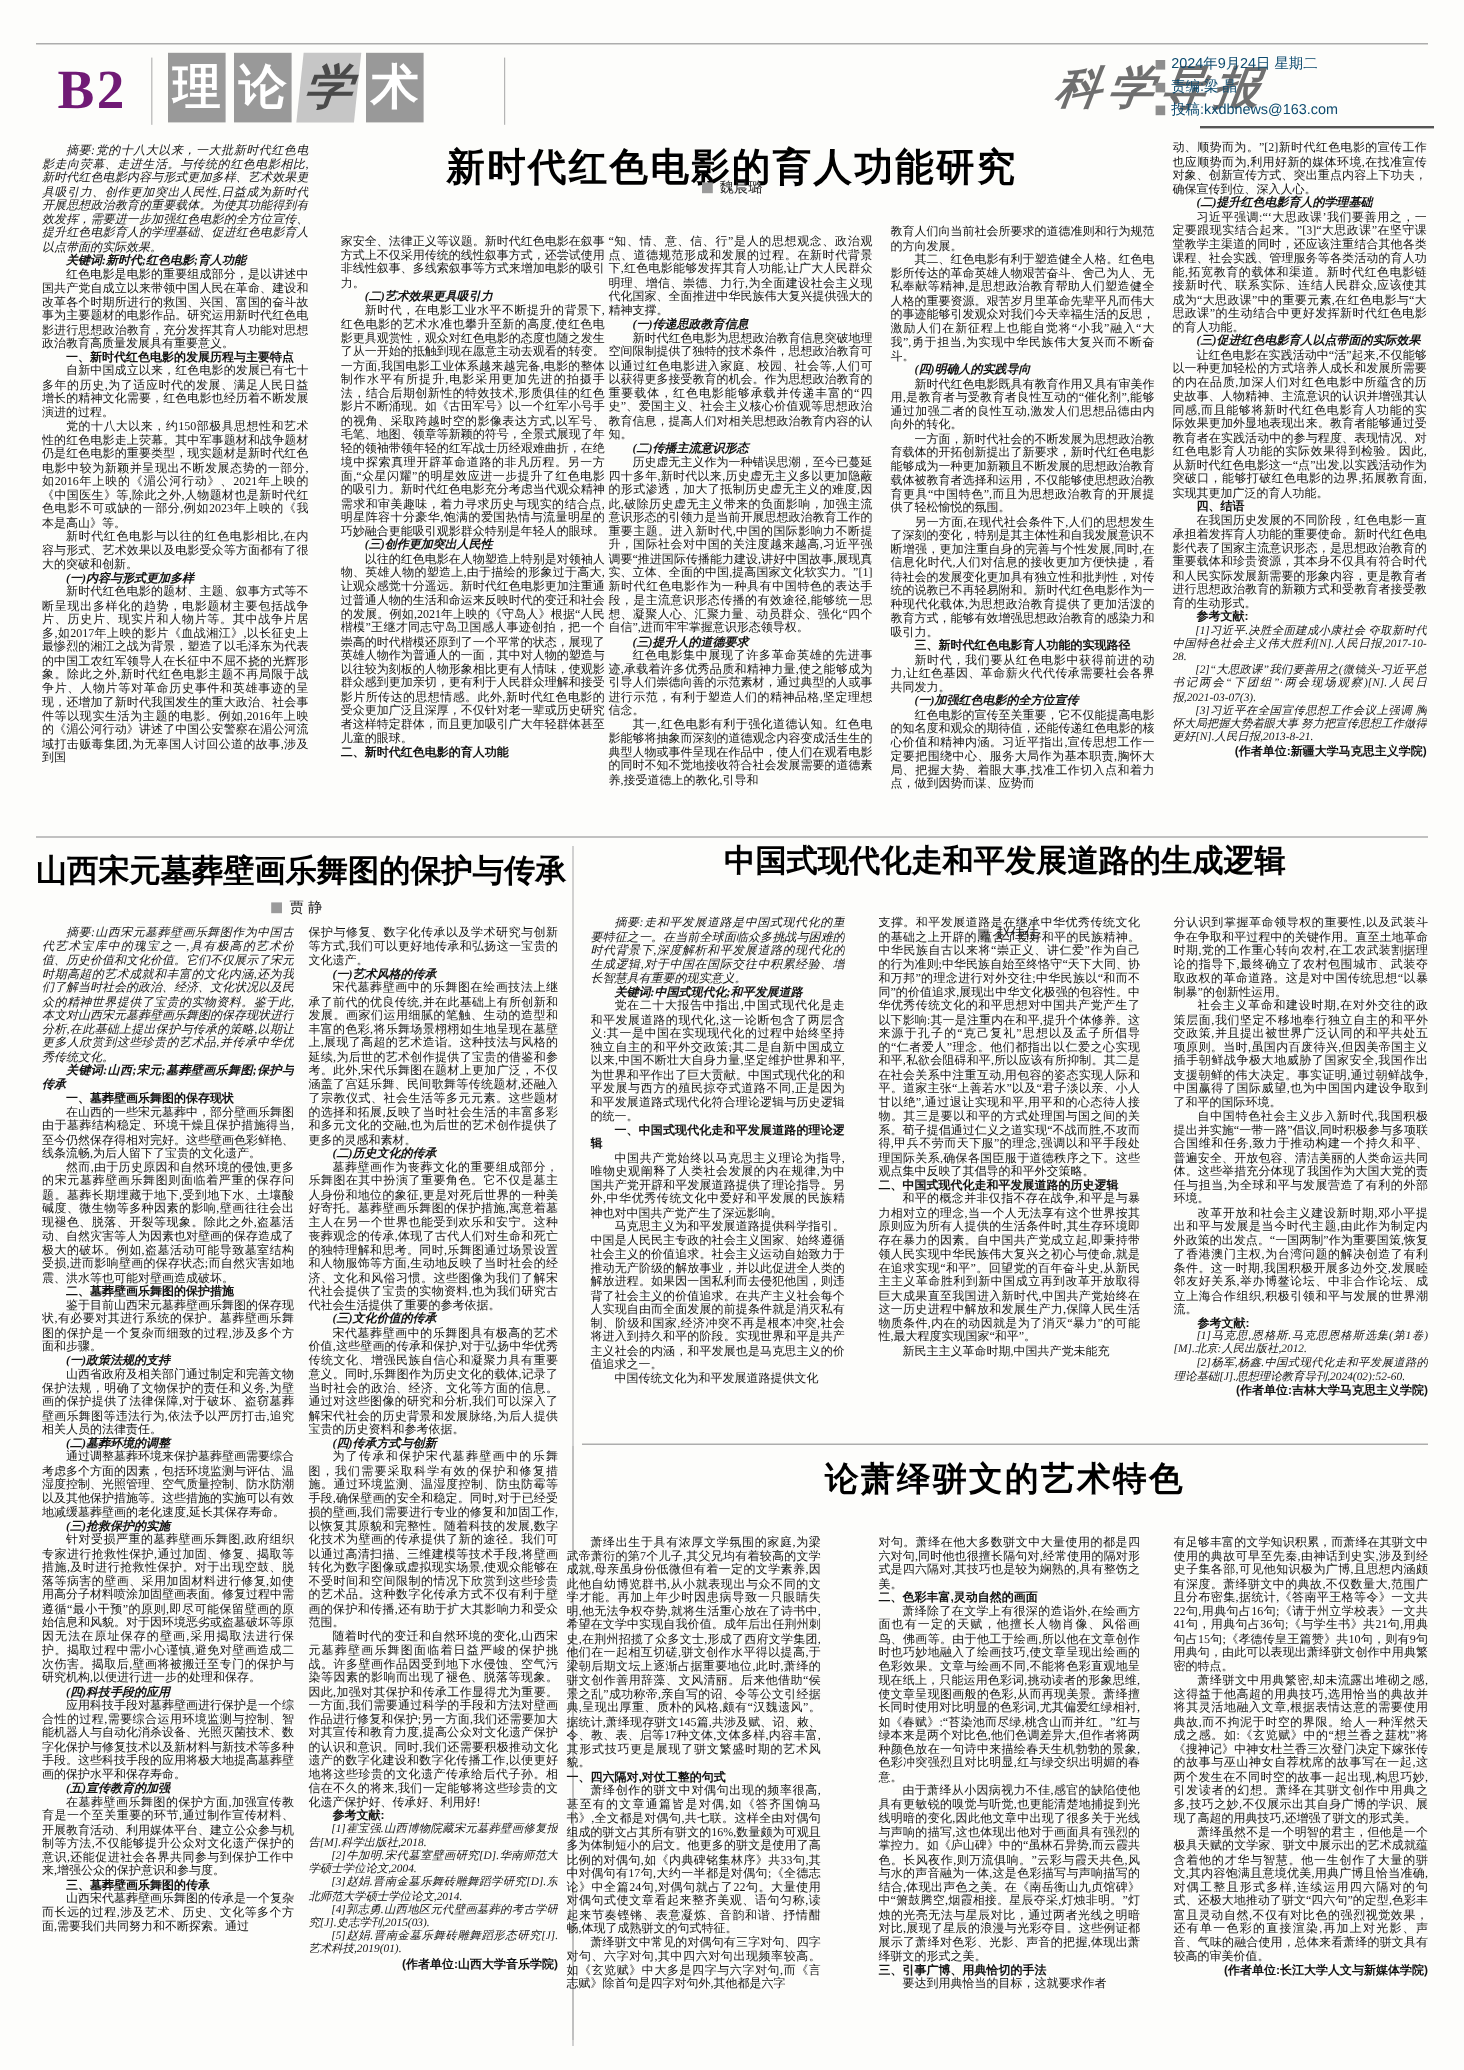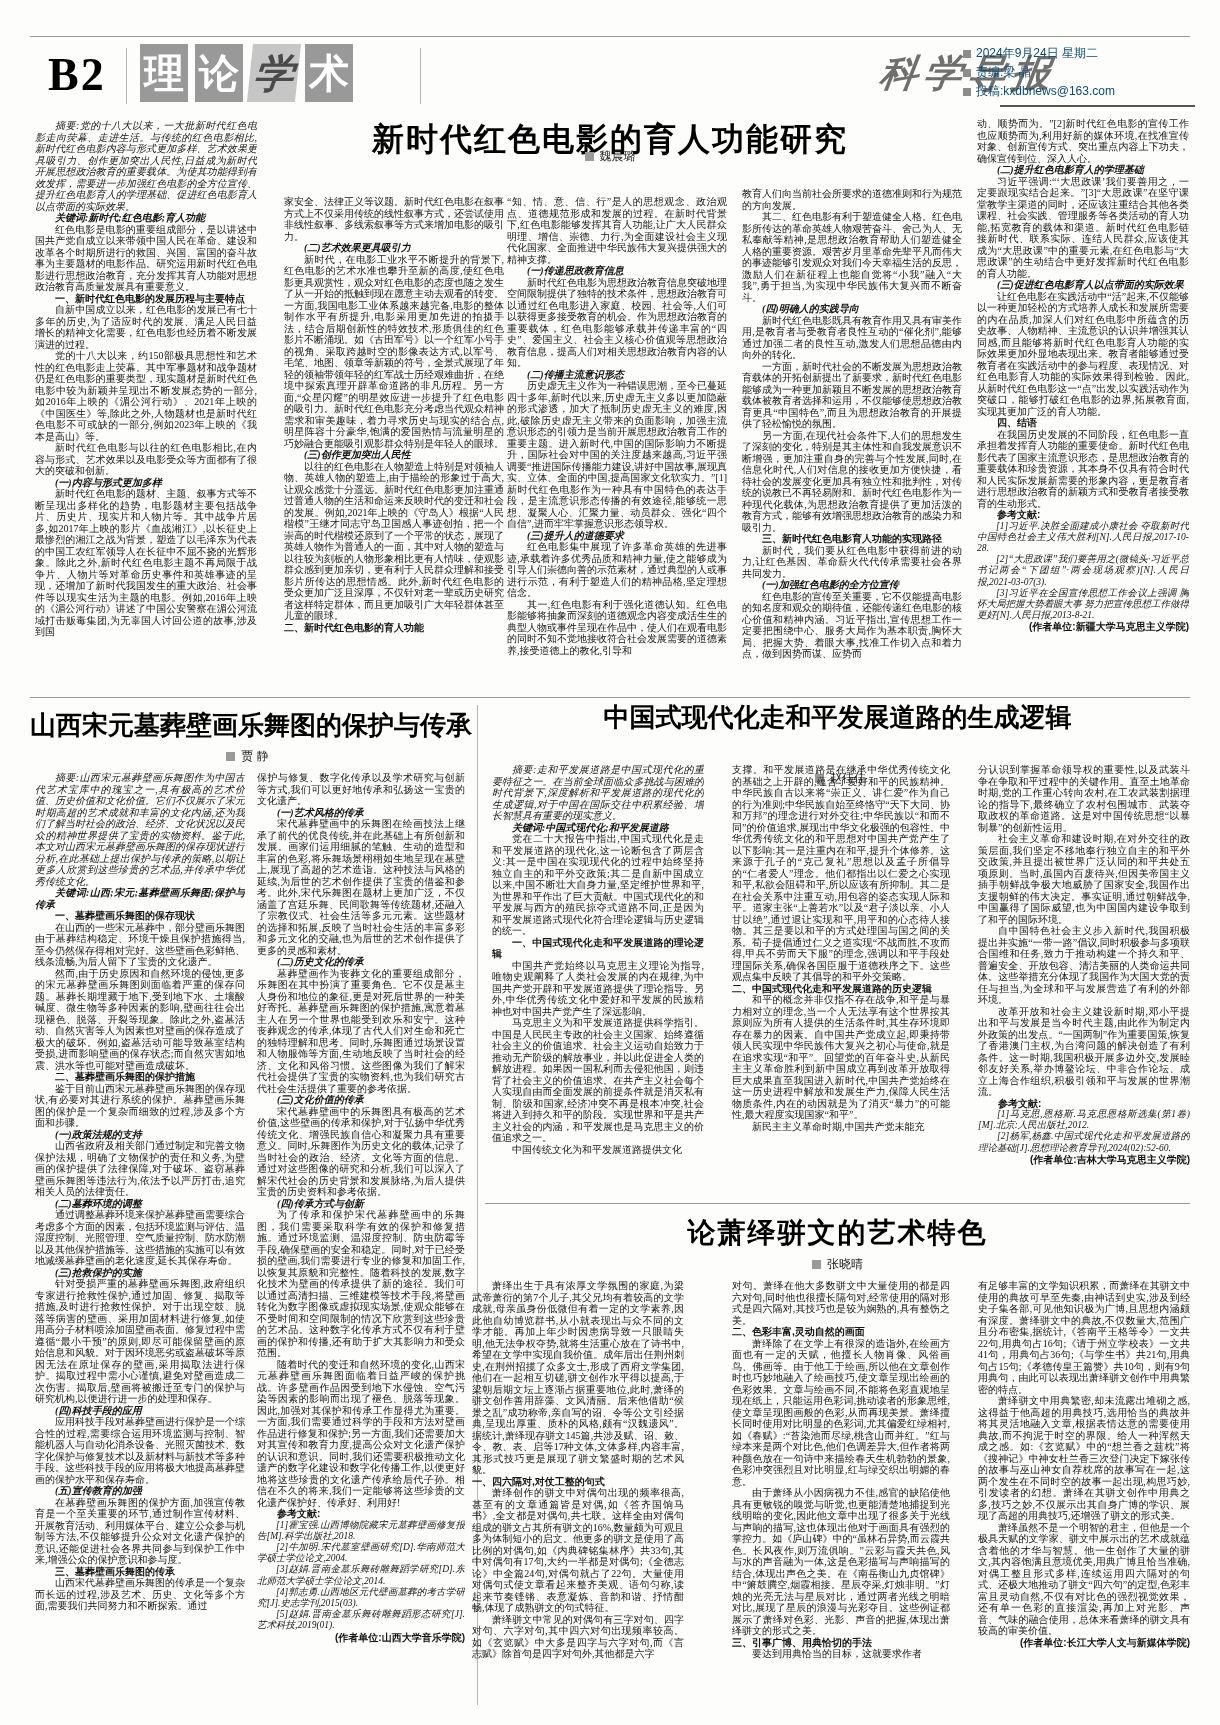--- a/index.html
+++ b/index.html
@@ -1,21 +1,21 @@
 <!DOCTYPE html>
 <html><head>
 <meta charset="utf-8">
 <style>
   html,body{margin:0;padding:0;background:#e8e8e4;}
   .page{position:relative;width:1220px;height:1725px;background:#fdfdfb;margin:0 auto;overflow:hidden;
         font-family:"Liberation Serif",serif;color:#161616;}
   .hr{position:absolute;height:1px;background:#9a9a9a;}
   .vr{position:absolute;width:1px;background:#b5b5b5;}
   
-  .edition{position:absolute;left:48px;top:48px;font:bold 46px "Liberation Serif",serif;color:#000000;letter-spacing:2px;}
+  .edition{position:absolute;left:48px;top:48px;font:bold 46px "Liberation Serif",serif;color:#701a75;letter-spacing:2px;}
   .secbox{position:absolute;top:44px;display:flex;gap:7px;}
   .secbox .ch{width:48px;height:58px;background:#999;color:#fff;font:bold 40px/58px "Liberation Sans",sans-serif;text-align:center;}
   .secbox .ch.light{background:#c6c6c6;color:#4a4a4a;font-style:italic;transform:skewX(-6deg);}
   .masthead{position:absolute;left:880px;top:48px;font:bold italic 38px "Liberation Serif",serif;color:#6f6f6f;letter-spacing:6px;transform:skewX(-8deg);}
   .pubinfo{position:absolute;left:963px;top:44px;width:195px;font:12px/19px "Liberation Sans",sans-serif;color:#0c4a6e;}
   .pubinfo .row{display:flex;align-items:center;gap:5px;white-space:nowrap;}
   .sq{display:inline-block;width:8px;height:8px;background:#8d8d8d;flex:0 0 auto;}
   
   .ht{position:absolute;font-family:"Liberation Sans",sans-serif;font-weight:bold;color:#000;text-align:center;white-space:nowrap;}
   .byline{position:absolute;font:12px "Liberation Sans",sans-serif;color:#222;text-align:center;white-space:nowrap;}
@@ -195,21 +195,20 @@
       <p class="t-refh">参考文献:</p>
       <p class="t-ref">[1]马克思,恩格斯.马克思恩格斯选集(第1卷)[M].北京:人民出版社,2012.</p>
       <p class="t-ref">[2]杨军,杨鑫.中国式现代化走和平发展道路的理论基础[J].思想理论教育导刊,2024(02):52-60.</p>
       <p class="t-unit">(作者单位:吉林大学马克思主义学院)</p>
     </div>
 
   <div class="hr" style="left:485px;top:1203px;width:705px;"></div>
   <div class="vr" style="left:477px;top:1205px;height:495px;"></div>
 
   <div class="ht" style="left:485px;top:1214px;width:705px;font-size:28px;letter-spacing:2px;">论萧绎骈文的艺术特色</div>
-  <div class="byline" style="left:485px;top:1256px;width:705px;"><span class="sq"></span><span>张晓晴</span></div>
   <div class="col" style="left:472px;top:1280px;width:212px;height:425px;">
       <p class="t-p">萧绎出生于具有浓厚文学氛围的家庭,为梁武帝萧衍的第7个儿子,其父兄均有着较高的文学成就,母亲虽身份低微但有着一定的文学素养,因此他自幼博览群书,从小就表现出与众不同的文学才能。再加上年少时因患病导致一只眼睛失明,他无法争权夺势,就将生活重心放在了诗书中,希望在文学中实现自我价值。成年后出任荆州刺史,在荆州招揽了众多文士,形成了西府文学集团,他们在一起相互切磋,骈文创作水平得以提高,于梁朝后期文坛上逐渐占据重要地位,此时,萧绎的骈文创作善用辞藻、文风清丽。后来他借助“侯景之乱”成功称帝,亲自写的诏、令等公文引经据典,呈现出厚重、质朴的风格,颇有“汉魏遗风”。据统计,萧绎现存骈文145篇,共涉及赋、诏、敕、令、教、表、启等17种文体,文体多样,内容丰富,其形式技巧更是展现了骈文繁盛时期的艺术风貌。</p>
       <p class="t-h1c">一、四六隔对,对仗工整的句式</p>
       <p class="t-p">萧绎创作的骈文中对偶句出现的频率很高,甚至有的文章通篇皆是对偶,如《答齐国饷马书》,全文都是对偶句,共七联。这样全由对偶句组成的骈文占其所有骈文的16%,数量颇为可观且多为体制短小的启文。他更多的骈文是使用了高比例的对偶句,如《内典碑铭集林序》共33句,其中对偶句有17句,大约一半都是对偶句;《全德志论》中全篇24句,对偶句就占了22句。大量使用对偶句式使文章看起来整齐美观、语句匀称,读起来节奏铿锵、表意凝炼、音韵和谐、抒情酣畅,体现了成熟骈文的句式特征。</p>
       <p class="t-p">萧绎骈文中常见的对偶句有三字对句、四字对句、六字对句,其中四六对句出现频率较高。如《玄览赋》中大多是四字与六字对句,而《言志赋》除首句是四字对句外,其他都是六字</p>
     </div>
   <div class="col" style="left:732px;top:1280px;width:218px;height:425px;">
       <p class="t-pc">对句。萧绎在他大多数骈文中大量使用的都是四六对句,同时他也很擅长隔句对,经常使用的隔对形式是四六隔对,其技巧也是较为娴熟的,具有整饬之美。</p>
       <p class="t-h1c">二、色彩丰富,灵动自然的画面</p>
       <p class="t-p">萧绎除了在文学上有很深的造诣外,在绘画方面也有一定的天赋，他擅长人物肖像、风俗画鸟、佛画等。由于他工于绘画,所以他在文章创作时也巧妙地融入了绘画技巧,使文章呈现出绘画的色彩效果。文章与绘画不同,不能将色彩直观地呈现在纸上，只能运用色彩词,挑动读者的形象思维,使文章呈现图画般的色彩,从而再现美景。萧绎擅长同时使用对比明显的色彩词,尤其偏爱红绿相衬,如《春赋》:“苔染池而尽绿,桃含山而并红。”红与绿本来是两个对比色,他们色调差异大,但作者将两种颜色放在一句诗中来描绘春天生机勃勃的景象,色彩冲突强烈且对比明显,红与绿交织出明媚的春意。</p>

